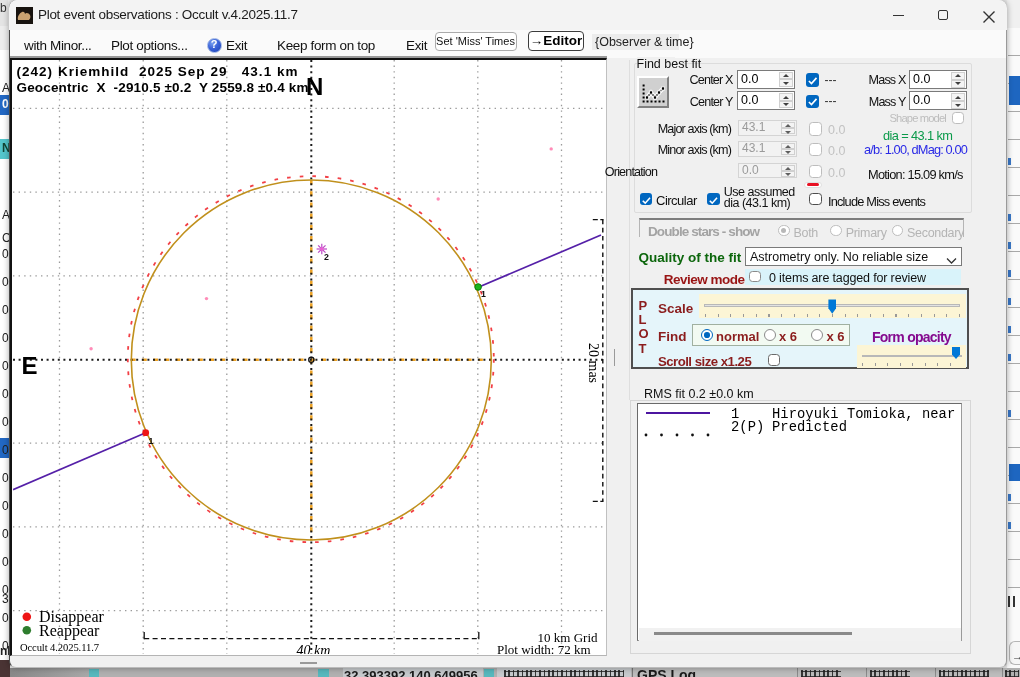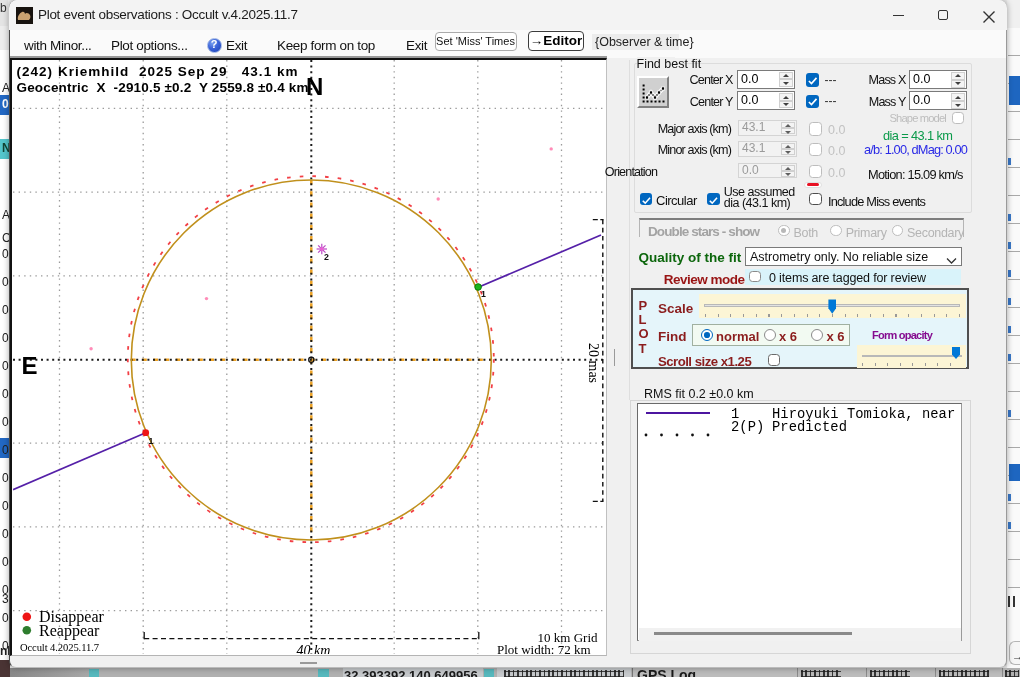--- a/index.html
+++ b/index.html
@@ -312,21 +312,21 @@
 <div style="left:828.4px;top:299.4px;width:7.7px;height:14.4px;background:#0078d7;clip-path:polygon(0 0,100% 0,100% 62%,50% 100%,0 62%)"></div>
 <div style="left:657.9px;top:329.3px;font-size:13.5px;color:#8b1d1d;white-space:nowrap;font-weight:bold">Find</div>
 <div style="left:691.6px;top:324.2px;width:158px;height:21.7px;background:#f2faf2;border:1px solid #a0b0a0"></div>
 <div style="left:700.5px;top:328.6px;width:12.6px;height:12.6px;background:#fff;border:1.4px solid #0067c0;border-radius:50%"></div>
 <div style="left:703.965px;top:332.065px;width:5.67px;height:5.67px;background:#0067c0;border-radius:50%"></div>
 <div style="left:716px;top:329px;font-size:13px;color:#8b1d1d;white-space:nowrap;font-weight:bold">normal</div>
 <div style="left:763.7px;top:328.8px;width:12.4px;height:12.4px;background:#fff;border:1.4px solid #8a8a8a;border-radius:50%"></div>
 <div style="left:779px;top:329px;font-size:13px;color:#8b1d1d;white-space:nowrap;font-weight:bold">x 6</div>
 <div style="left:810.9px;top:328.8px;width:12.4px;height:12.4px;background:#fff;border:1.4px solid #8a8a8a;border-radius:50%"></div>
 <div style="left:826.4px;top:329px;font-size:13px;color:#8b1d1d;white-space:nowrap;font-weight:bold">x 6</div>
-<div style="left:872px;top:329px;font-size:11px;color:#850b8f;white-space:nowrap;font-weight:bold;letter-spacing:-0.75px">Form opacity</div>
+<div style="left:872px;top:329px;font-size:14px;color:#850b8f;white-space:nowrap;font-weight:bold;letter-spacing:-0.75px">Form opacity</div>
 <div style="left:657.9px;top:354px;font-size:13.2px;color:#8b1d1d;white-space:nowrap;font-weight:bold;letter-spacing:-0.5px">Scroll size x1.25</div>
 <div style="left:767.5px;top:353.6px;width:12.4px;height:12.4px;background:#fff;border:1.4px solid #6a6a6a;border-radius:3.5px"></div>
 <div style="left:857.4px;top:345.1px;width:108.5px;height:23.4px;background:#fcf5d5"></div>
 <div style="left:861.5px;top:354.8px;width:100px;height:2.6px;background:#e2e2e2;border:1px solid #b8b8b8"></div>
 <div style="left:862px;top:362.5px;width:100px;height:3px;background:repeating-linear-gradient(90deg,#999 0 1px,transparent 1px 12.5px)"></div>
 <div style="left:951.8px;top:346.5px;width:8.4px;height:12.6px;background:#0078d7;clip-path:polygon(0 0,100% 0,100% 62%,50% 100%,0 62%)"></div>
 <div style="left:644px;top:386.5px;font-size:12.5px;color:#111;white-space:nowrap;">RMS fit 0.2 ±0.0 km</div>
 <div style="left:629.5px;top:399.5px;width:341.5px;height:254.5px;border:1px solid #d6d6d6;background:#f0f0f0"></div>
 <div style="left:637px;top:402.5px;width:324.5px;height:238.5px;background:#fff;border-top:1px solid #6a6a6a;border-left:1px solid #6a6a6a;border-right:1px solid #9a9a9a;border-bottom:1px solid #9a9a9a"></div>
 <div style="left:645.8px;top:412.3px;width:64px;height:2.2px;background:#4c15a0"></div>

